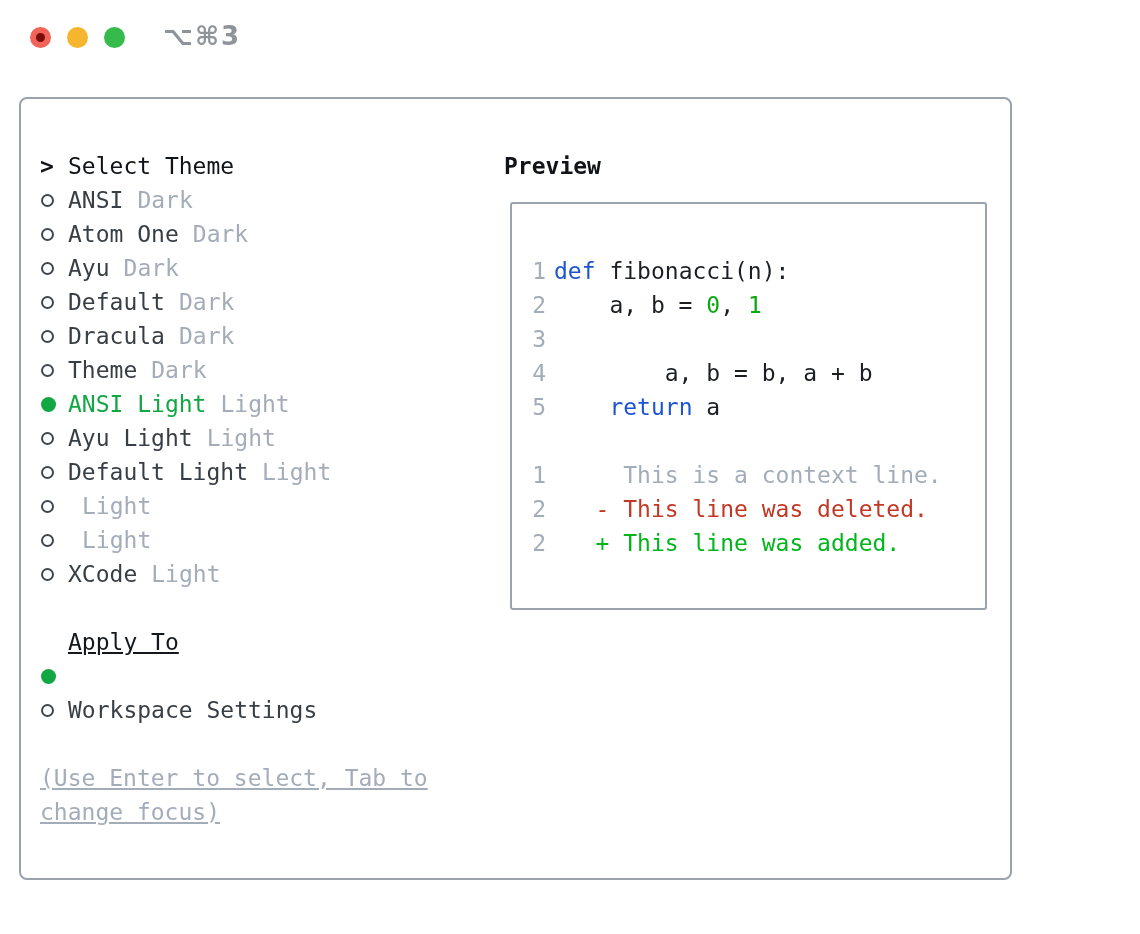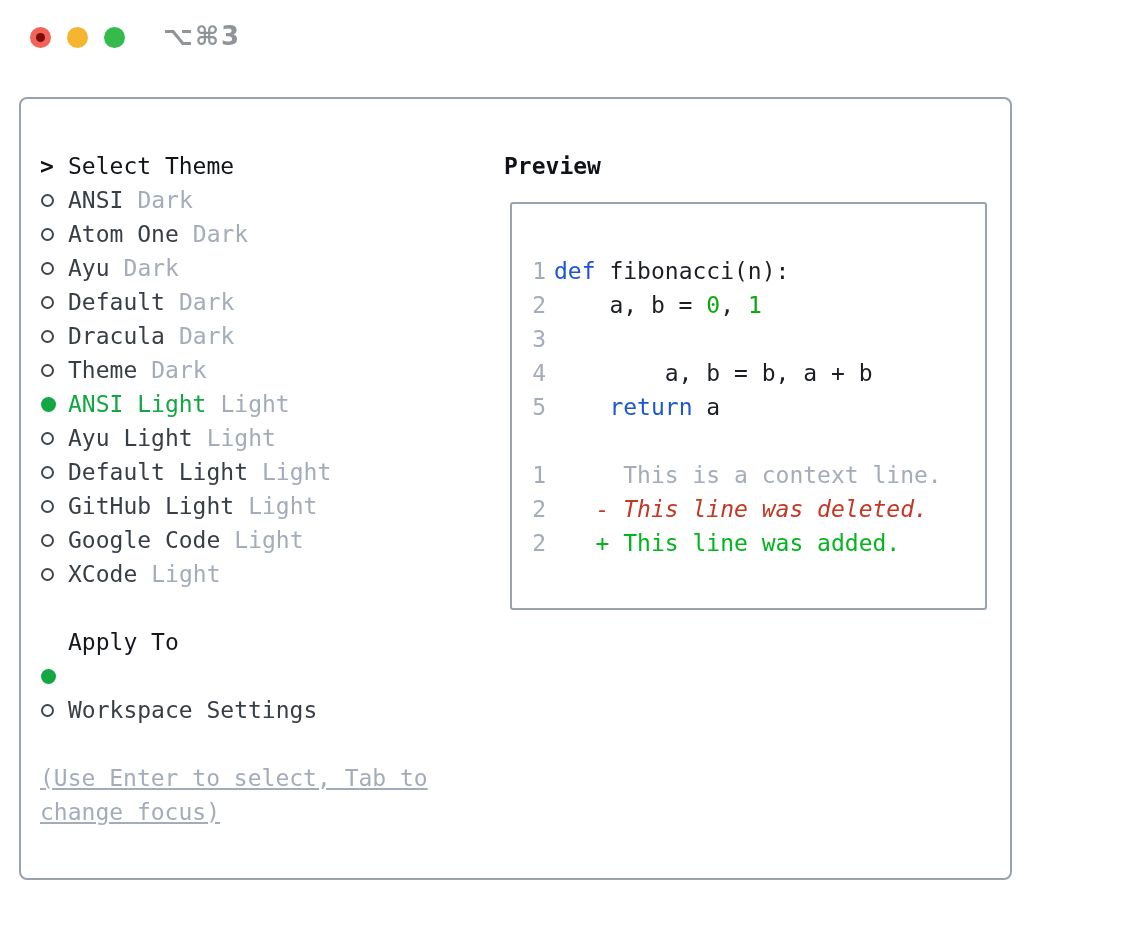--- a/index.html
+++ b/index.html
@@ -45,38 +45,38 @@
   .left-col{position:absolute;left:19px;top:50px;width:450px;}
   .row{height:34px;line-height:34px;display:flex;align-items:center;white-space:pre;}
   .pfx{width:28px;flex:0 0 28px;display:flex;align-items:center;}
   .prompt{font-weight:bold;color:var(--ink);}
   .radio{width:13px;height:13px;border-radius:50%;border:2px solid #41474e;margin-left:1px;}
   .radio.sel{border:none;background:var(--green);width:15px;height:15px;}
   .title-row .t{font-weight:normal;color:var(--ink);}
   .nm{color:var(--text);}
   .nm.sel{color:var(--green);text-align:right;}
   .vr{color:var(--muted);margin-left:14px;}
-  .section-title{color:#14181c;}
+  .section-title{color:#14181c;text-decoration:underline;}
   .help{color:var(--muted);white-space:pre;text-decoration:underline;}
 
   
   .preview-title{position:absolute;left:483px;top:50px;height:34px;line-height:34px;
          font-weight:bold;color:var(--ink);text-align:center;}
   .preview-box{position:absolute;left:489px;top:103px;width:477px;height:408px;
          border:2px solid var(--border);border-radius:3px;background:#fff;
          padding:50px 0 0 20px;overflow:hidden;}
   .pline{height:34px;line-height:34px;display:flex;white-space:pre;}
   .ln{flex:0 0 14px;width:14px;text-align:right;color:var(--muted);}
   .lc{margin-left:8px;}
   .tk-plain{color:#1b1f24;}
   .tk-keyword{color:var(--keyword);}
   .tk-builtin{color:var(--builtin);}
   .tk-number{color:var(--number);}
   .tk-context{color:var(--muted);}
-  .tk-deleted{color:var(--deleted);font-style:italic;}
+  .tk-deleted{color:var(--deleted);}
   .tk-added{color:var(--added);}
 </style>
 </head>
 <body>
 
 <div class="screen">
 
   <div class="titlebar">
     <div class="light red"></div>
     <div class="light yellow"></div>
@@ -94,22 +94,22 @@
       <div id="theme-list">
           <div class="row"><span class="pfx"><span class="radio"></span></span><span class="nm">ANSI</span><span class="vr">Dark</span></div>
           <div class="row"><span class="pfx"><span class="radio"></span></span><span class="nm">Atom One</span><span class="vr">Dark</span></div>
           <div class="row"><span class="pfx"><span class="radio"></span></span><span class="nm">Ayu</span><span class="vr">Dark</span></div>
           <div class="row"><span class="pfx"><span class="radio"></span></span><span class="nm">Default</span><span class="vr">Dark</span></div>
           <div class="row"><span class="pfx"><span class="radio"></span></span><span class="nm">Dracula</span><span class="vr">Dark</span></div>
           <div class="row"><span class="pfx"><span class="radio"></span></span><span class="nm">Theme</span><span class="vr">Dark</span></div>
           <div class="row"><span class="pfx"><span class="radio sel"></span></span><span class="nm sel">ANSI Light</span><span class="vr">Light</span></div>
           <div class="row"><span class="pfx"><span class="radio"></span></span><span class="nm">Ayu Light</span><span class="vr">Light</span></div>
           <div class="row"><span class="pfx"><span class="radio"></span></span><span class="nm">Default Light</span><span class="vr">Light</span></div>
-          <div class="row"><span class="pfx"><span class="radio"></span></span><span class="nm">GitHub Light</span><span class="vr">Light</span></div>
-          <div class="row"><span class="pfx"><span class="radio"></span></span><span class="nm">Google Code</span><span class="vr">Light</span></div>
+          <div class="row"><span class="pfx"><span class="radio"></span></span><span class="vr">Light</span></div>
+          <div class="row"><span class="pfx"><span class="radio"></span></span><span class="vr">Light</span></div>
           <div class="row"><span class="pfx"><span class="radio"></span></span><span class="nm">XCode</span><span class="vr">Light</span></div>
         </div>
 
       <div class="row"></div>
 
       <div class="row">
         <span class="pfx"></span>
         <span class="section-title">Apply To</span>
       </div>
       <div id="apply-list">

